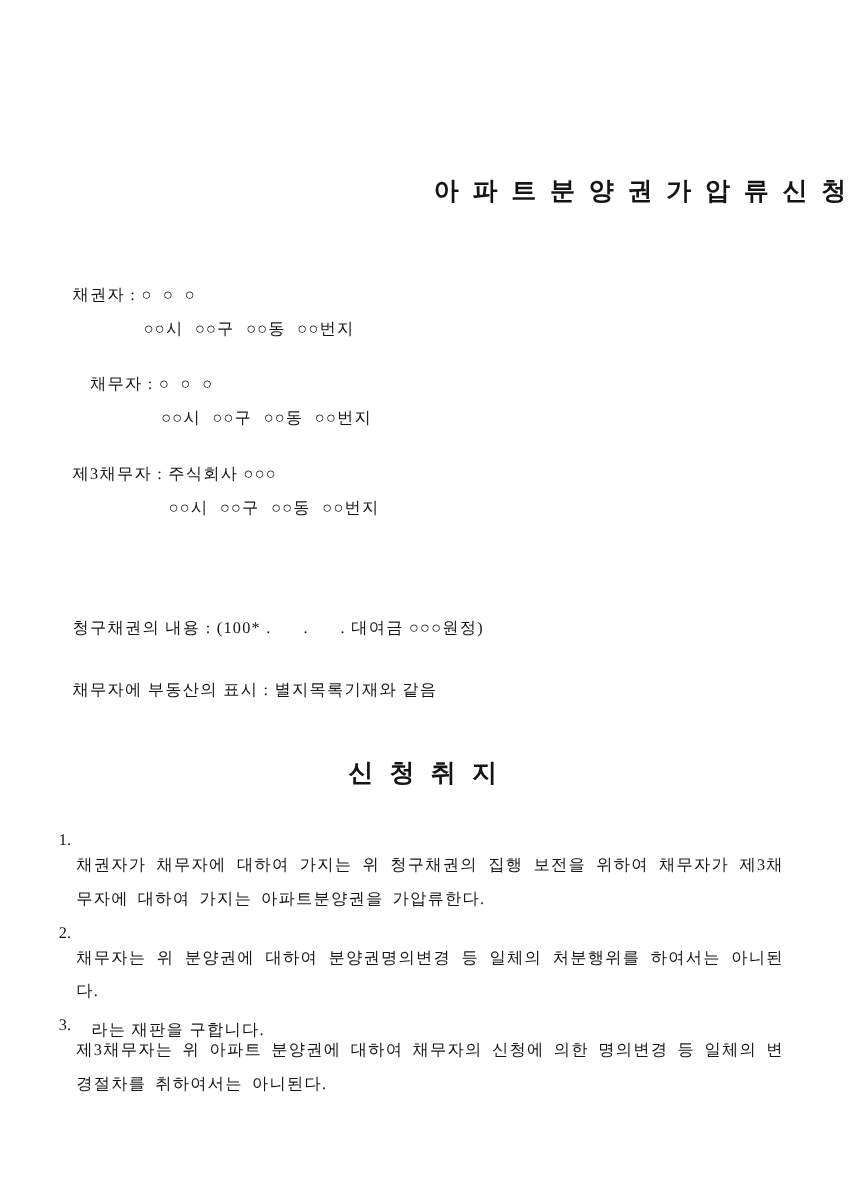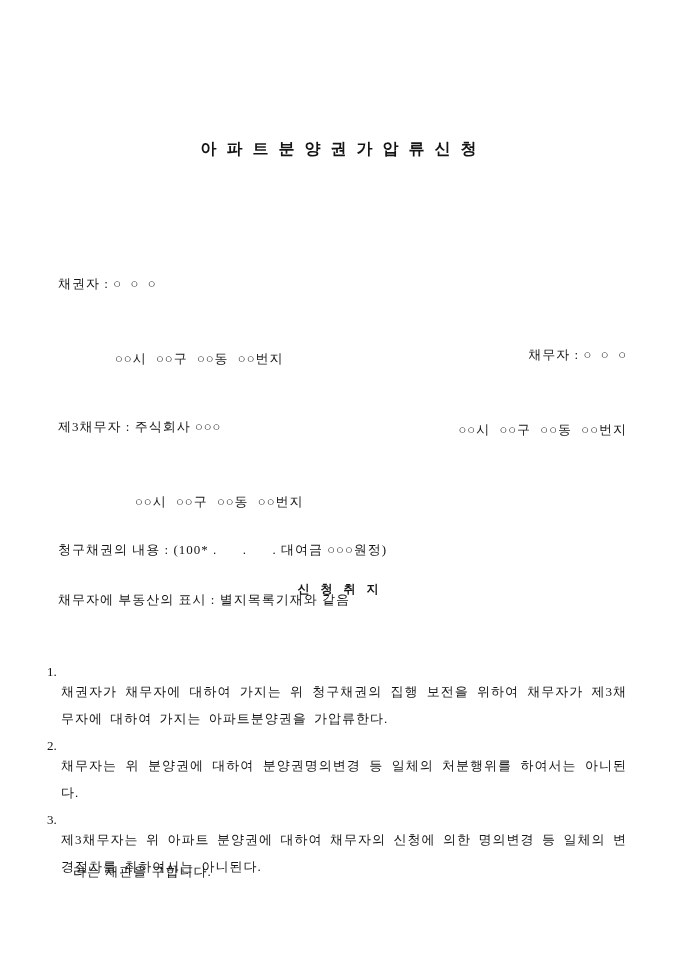--- a/index.html
+++ b/index.html
@@ -14,47 +14,46 @@
     background: #ffffff;
     color: #141414;
     font-family: "Liberation Serif", "DejaVu Serif", serif;
     font-size: 13px;
     overflow: hidden;
   }
   .line {
     white-space: pre-wrap;
     line-height: 27px;
     letter-spacing: 1px;
-    margin-top: 48px;
   }
   .doc-title {
     position: absolute;
     top: 139px;
     left: 0;
     right: 0;
-    text-align: center;
-    font-size: 16px;
+    text-align: right;
+    font-size: 20px;
     font-weight: bold;
     letter-spacing: 3px;
     white-space: pre-wrap;
   }
   .party-group-1 { position: absolute; top: 222px; left: 58px; right: 53px; }
-  .party-group-2 { position: absolute; top: 293px; left: 72px; right: 53px; text-align: right; }
+  .party-group-2 { position: absolute; top: 293px; left: 72px; right: 53px; }
   .party-group-3 { position: absolute; top: 365px; left: 58px; right: 53px; }
   .address-indent-1 { padding-left: 57px; }
   .address-indent-2 { padding-left: 77px; }
   .claim-line    { position: absolute; top: 488px; left: 58px; right: 40px; }
   .property-line { position: absolute; top: 538px; left: 58px; right: 40px; }
   .section-heading {
     position: absolute;
-    top: 576px;
+    top: 606px;
     left: 0;
     right: 0;
     text-align: center;
-    font-size: 12px;
+    font-size: 20px;
     font-weight: bold;
     letter-spacing: 4px;
     line-height: 27px;
     white-space: pre-wrap;
   }
   .purpose-items { position: absolute; top: 658px; left: 47px; right: 53px; }
   .item { display: flex; }
   .item-no {
     flex: 0 0 14px;
     line-height: 27px;

